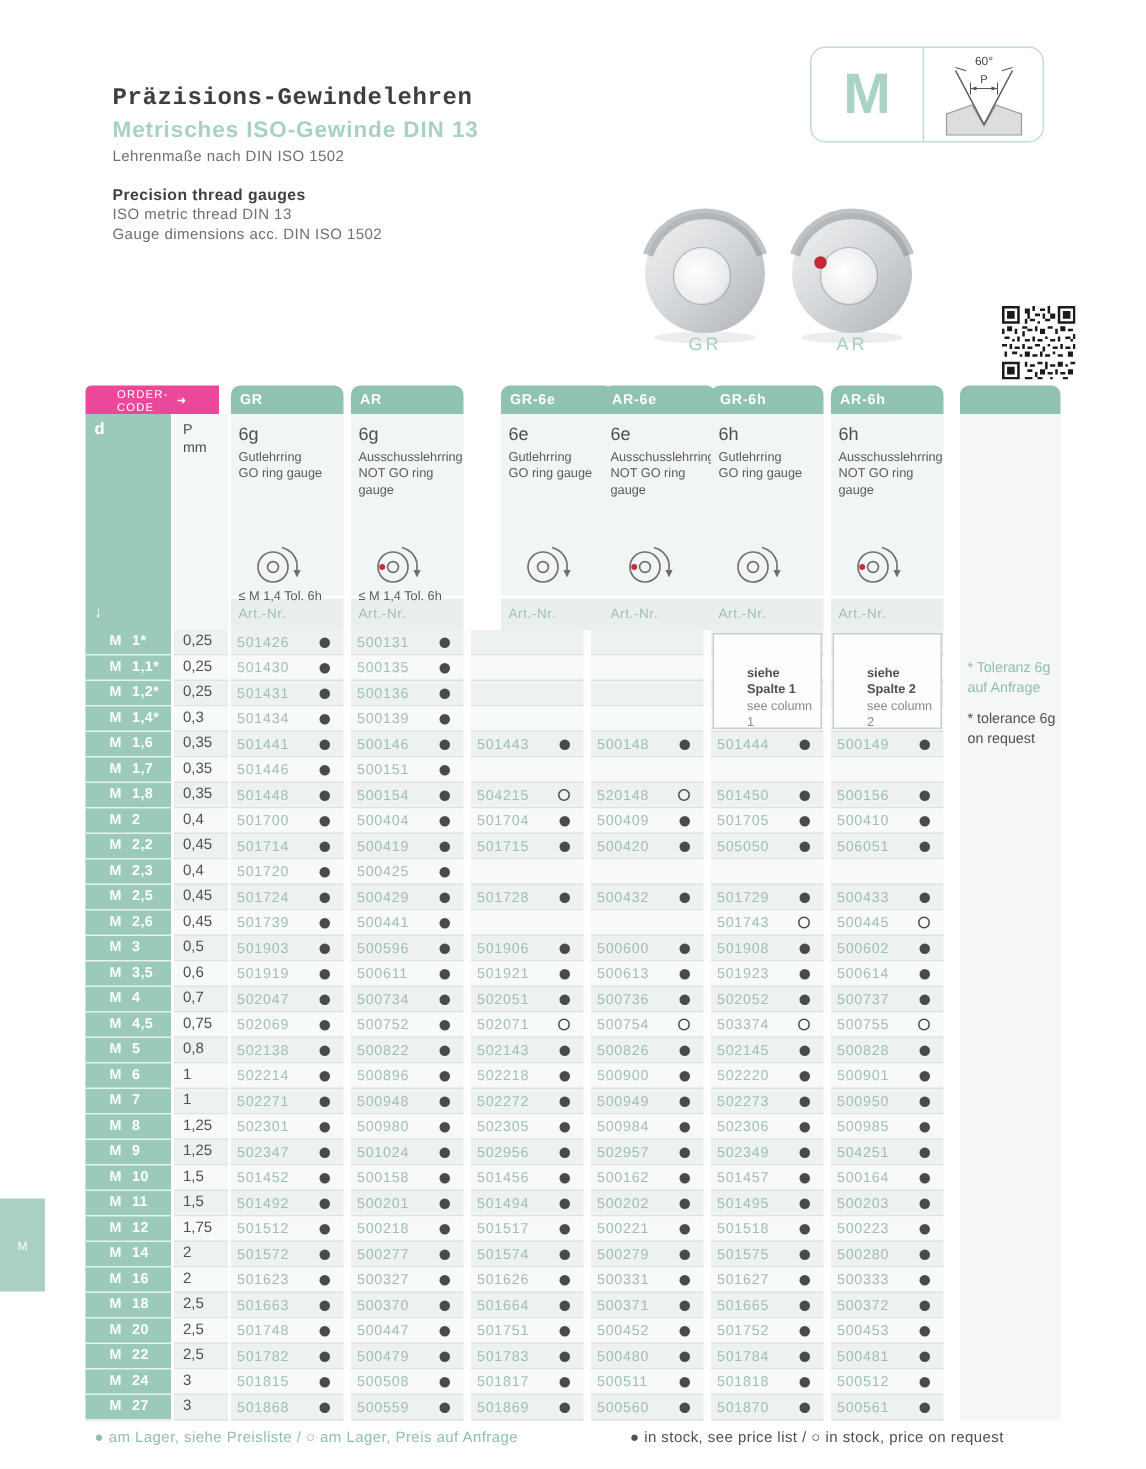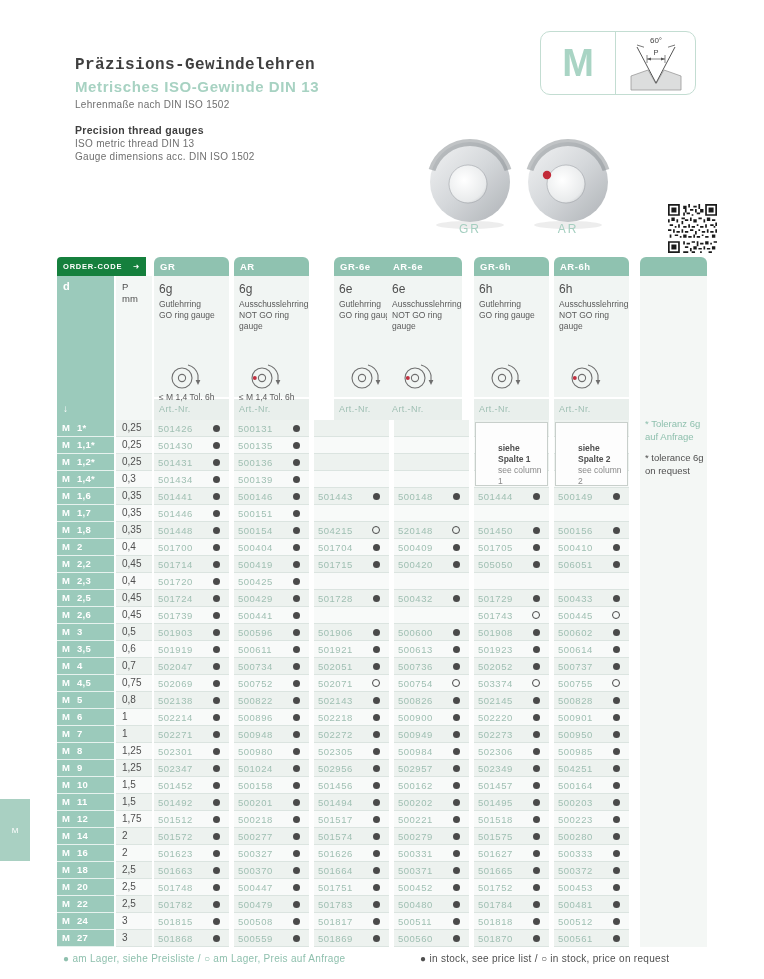--- a/index.html
+++ b/index.html
@@ -27,23 +27,23 @@
 
   
   .qr{position:absolute;left:668px;top:204px;}
 
   
   .side-tab{position:absolute;left:0;top:799px;width:30px;height:62px;background:#a9d0c2;
             color:#fff;font-size:8px;display:flex;align-items:center;justify-content:center;}
 
   
   .tbl{position:absolute;left:57px;top:257px;width:650px;height:700px;font-size:9.5px;}
-  .order-strip{position:absolute;left:0;top:0;width:89px;height:19px;background:#15803d;
-               border-radius:4px 0 0 0;color:#fff;font-size:7.5px;font-weight:bold;letter-spacing:.8px;
-               display:flex;align-items:center;justify-content:space-between;padding:0 6px;box-sizing:border-box;}
+  .order-strip{position:absolute;left:0;top:0;width:89px;height:19px;background:#ec4899;
+               border-radius:4px 0 0 0;color:#fff;font-size:7.5px;font-weight:normal;letter-spacing:.8px;
+               display:flex;align-items:center;justify-content:space-between;padding:0 21px;box-sizing:border-box;}
   .d-head{position:absolute;left:0;top:19px;width:57px;height:144px;background:#9bcabb;color:#fff;}
   .d-head .d-lbl{position:absolute;left:6px;top:4px;font-size:11px;font-weight:bold;}
   .d-head .d-arr{position:absolute;left:6px;bottom:6px;font-size:10px;}
   .p-head{position:absolute;left:59px;top:19px;width:36px;height:144px;background:#f3f7f5;color:#4f4f4f;}
   .p-head div{margin:0 0 0 6px;font-size:9.5px;line-height:12px;}
   .p-head div:first-child{margin-top:5px;}
 
   .col-header{position:absolute;top:0;width:75px;height:163px;}
   .col-header .tab{height:19px;background:#8fc2b0;border-radius:6px 6px 0 0;color:#fff;font-size:9.5px;
                    font-weight:bold;letter-spacing:.5px;line-height:19px;padding-left:6px;box-sizing:border-box;}
@@ -55,39 +55,39 @@
   .col-header .artnr{height:23px;background:#e9efec;border-top:2px solid #fff;box-sizing:border-box;
                      font-size:9px;color:#9fbfb3;line-height:21px;padding-left:5px;letter-spacing:.4px;}
 
   .extra-tab{position:absolute;left:583px;top:0;width:67px;height:19px;background:#8fc2b0;border-radius:6px 6px 0 0;}
   .extra-body{position:absolute;left:583px;top:19px;width:67px;height:671px;background:#f4f7f5;}
 
   .rows{position:absolute;left:0;top:163px;width:650px;}
   .trow{display:flex;height:17px;}
   .trow .dcell{width:57px;margin-right:2px;background:#9bcabb;color:#fff;font-weight:bold;
                font-size:9.5px;line-height:16px;letter-spacing:.3px;border-bottom:1px solid rgba(255,255,255,.75);
-               box-sizing:border-box;padding-left:5px;}
+               box-sizing:border-box;padding-left:16px;}
   .trow .dcell .pre{display:inline-block;width:15px;}
   .trow .pcell{width:36px;margin-right:2px;color:#4f4f4f;font-size:10px;line-height:16px;
                box-sizing:border-box;padding-left:6px;border-bottom:1px solid #dbe4e0;}
   .trow .ncell{width:75px;margin-right:5px;display:flex;align-items:center;box-sizing:border-box;
                border-bottom:1px solid #dbe4e0;}
   .trow.even .pcell,.trow.even .ncell{background:#edf2ef;}
   .trow.odd  .pcell,.trow.odd  .ncell{background:#f8faf9;}
   .ncell .nr{flex:1;color:#9fbfb2;font-size:9.5px;letter-spacing:.5px;padding-left:4px;}
   .dot{width:7px;height:7px;border-radius:50%;margin-right:9px;flex:none;}
   .dot.f{background:#4a4a4a;}
   .dot.o{width:6px;height:6px;border:1.3px solid #4a4a4a;background:transparent;}
 
   .see-box{position:absolute;top:165px;width:73px;height:64px;background:#fdfdfd;border:1px solid #c8cfcb;
            box-sizing:border-box;padding:20px 0 0 22px;}
   .see-box .sb-de{font-size:8.5px;color:#4f4f4f;font-weight:bold;line-height:11px;}
   .see-box .sb-en{font-size:8.5px;color:#8a8a8a;line-height:11px;}
 
-  .fnote{position:absolute;left:588px;top:160px;width:62px;font-size:9.5px;line-height:13px;}
+  .fnote{position:absolute;left:588px;top:182px;width:62px;font-size:9.5px;line-height:13px;}
   .fnote .de{color:#8fc0ae;}
   .fnote .en{color:#4f4f4f;}
   .fnote .gap{height:8px;}
 
   .legend-de{position:absolute;left:63px;top:953px;font-size:10px;color:#8fc0ae;letter-spacing:.3px;}
   .legend-en{position:absolute;left:420px;top:953px;font-size:10px;color:#4f4f4f;letter-spacing:.3px;}
 </style>
 </head>
 <body>
 
@@ -246,21 +246,21 @@
             <div class="spindle"><svg width="42" height="36" viewBox="0 0 42 36">
                 <circle cx="16" cy="20" r="10" fill="none" stroke="#6f6f6f" stroke-width="1.1"></circle>
                 <circle cx="16" cy="20" r="3.6" fill="none" stroke="#6f6f6f" stroke-width="1.1"></circle>
                 <path d="M 22 7 A 14 14 0 0 1 32 17" fill="none" stroke="#6f6f6f" stroke-width="1.1"></path>
                 <path d="M 32 17 v 5" stroke="#6f6f6f" stroke-width="1.1" fill="none"></path>
                 <path d="M 29.6 22 L 34.4 22 L 32 27 Z" fill="#6f6f6f"></path>
               </svg></div>
           </div>
           <div class="artnr">Art.-Nr.</div>
         </div>
-        <div class="col-header" style="left: 330px;">
+        <div class="col-header" style="left: 345px;">
           <div class="tab">AR-6e</div>
           <div class="col-body">
             <div class="tol">6e</div>
             <div class="tde">Ausschusslehrring</div>
             <div class="ten">NOT GO ring gauge</div>
             <div class="cnote"></div>
             <div class="spindle"><svg width="42" height="36" viewBox="0 0 42 36">
                 <circle cx="16" cy="20" r="10" fill="none" stroke="#6f6f6f" stroke-width="1.1"></circle>
                 <circle cx="16" cy="20" r="3.6" fill="none" stroke="#6f6f6f" stroke-width="1.1"></circle>
                 <circle cx="8.8" cy="20" r="2" fill="#c03040"></circle>

